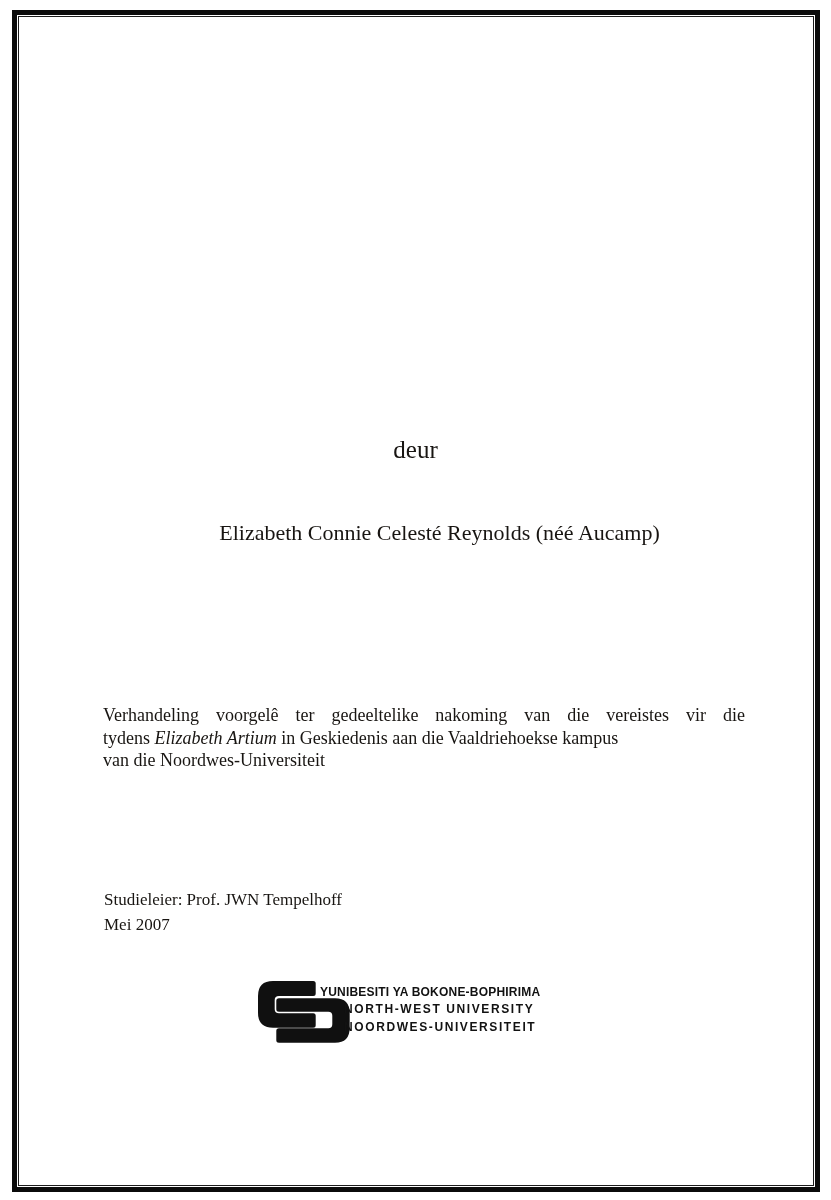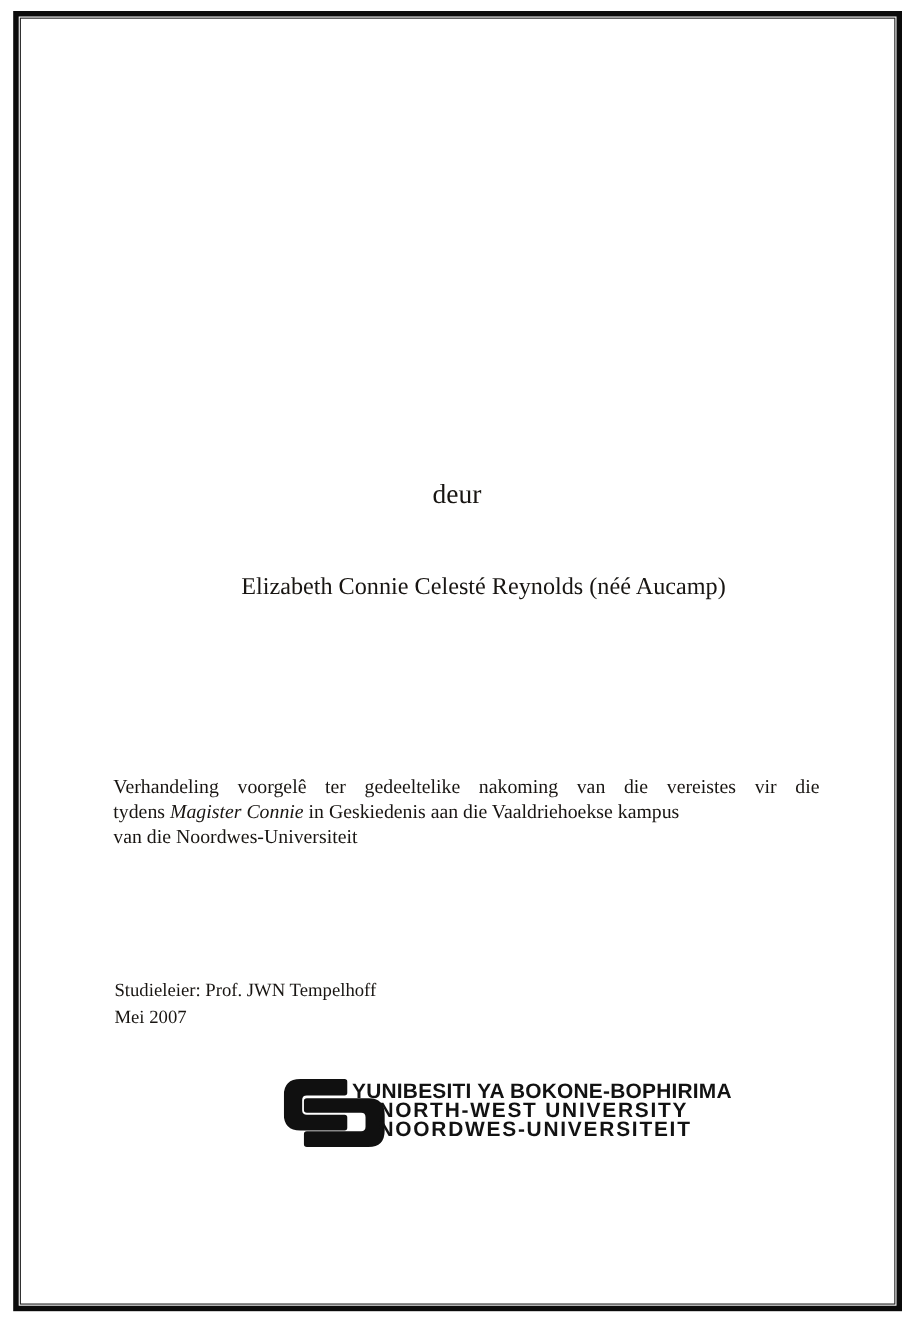--- a/index.html
+++ b/index.html
@@ -95,21 +95,21 @@
     top: 0;
     width: 92px;
     height: 62px;
   }
   .logo-text {
     position: absolute;
     left: 62px;
     top: 3px;
     font-family: "Liberation Sans", "DejaVu Sans", sans-serif;
     font-weight: 600;
-    font-size: 19px;
+    font-size: 12px;
     line-height: 17.4px;
     color: #121212;
     white-space: nowrap;
   }
   .logo-text .l1 { letter-spacing: 0.2px; }
   .logo-text .l2, .logo-text .l3 { margin-left: 24px; letter-spacing: 1.6px; }
 </style>
 </head>
 <body>
 
@@ -119,21 +119,21 @@
     <div class="frame-inner"></div>
   </div>
 
 
   <div class="deur">deur</div>
 
   <div class="author">Elizabeth Connie Celesté Reynolds (néé Aucamp)</div>
 
   <div class="statement">
     <div class="justified">Verhandeling voorgelê ter gedeeltelike nakoming van die vereistes vir die</div>
-    <div><span>tydens </span><span class="italic">Magister Connie</span><span> in Geskiedenis aan die Vaaldriehoekse kampus</span></div>
+    <div><span>tydens </span><span class="italic">Elizabeth Artium</span><span> in Geskiedenis aan die Vaaldriehoekse kampus</span></div>
     <div>van die Noordwes-Universiteit</div>
   </div>
 
   <div class="supervisor-block">
     <div>Studieleier: Prof. JWN Tempelhoff</div>
     <div>Mei 2007</div>
   </div>
 
   <div class="logo">
     <svg class="logo-mark" viewBox="0 0 92 62" xmlns="http://www.w3.org/2000/svg">

